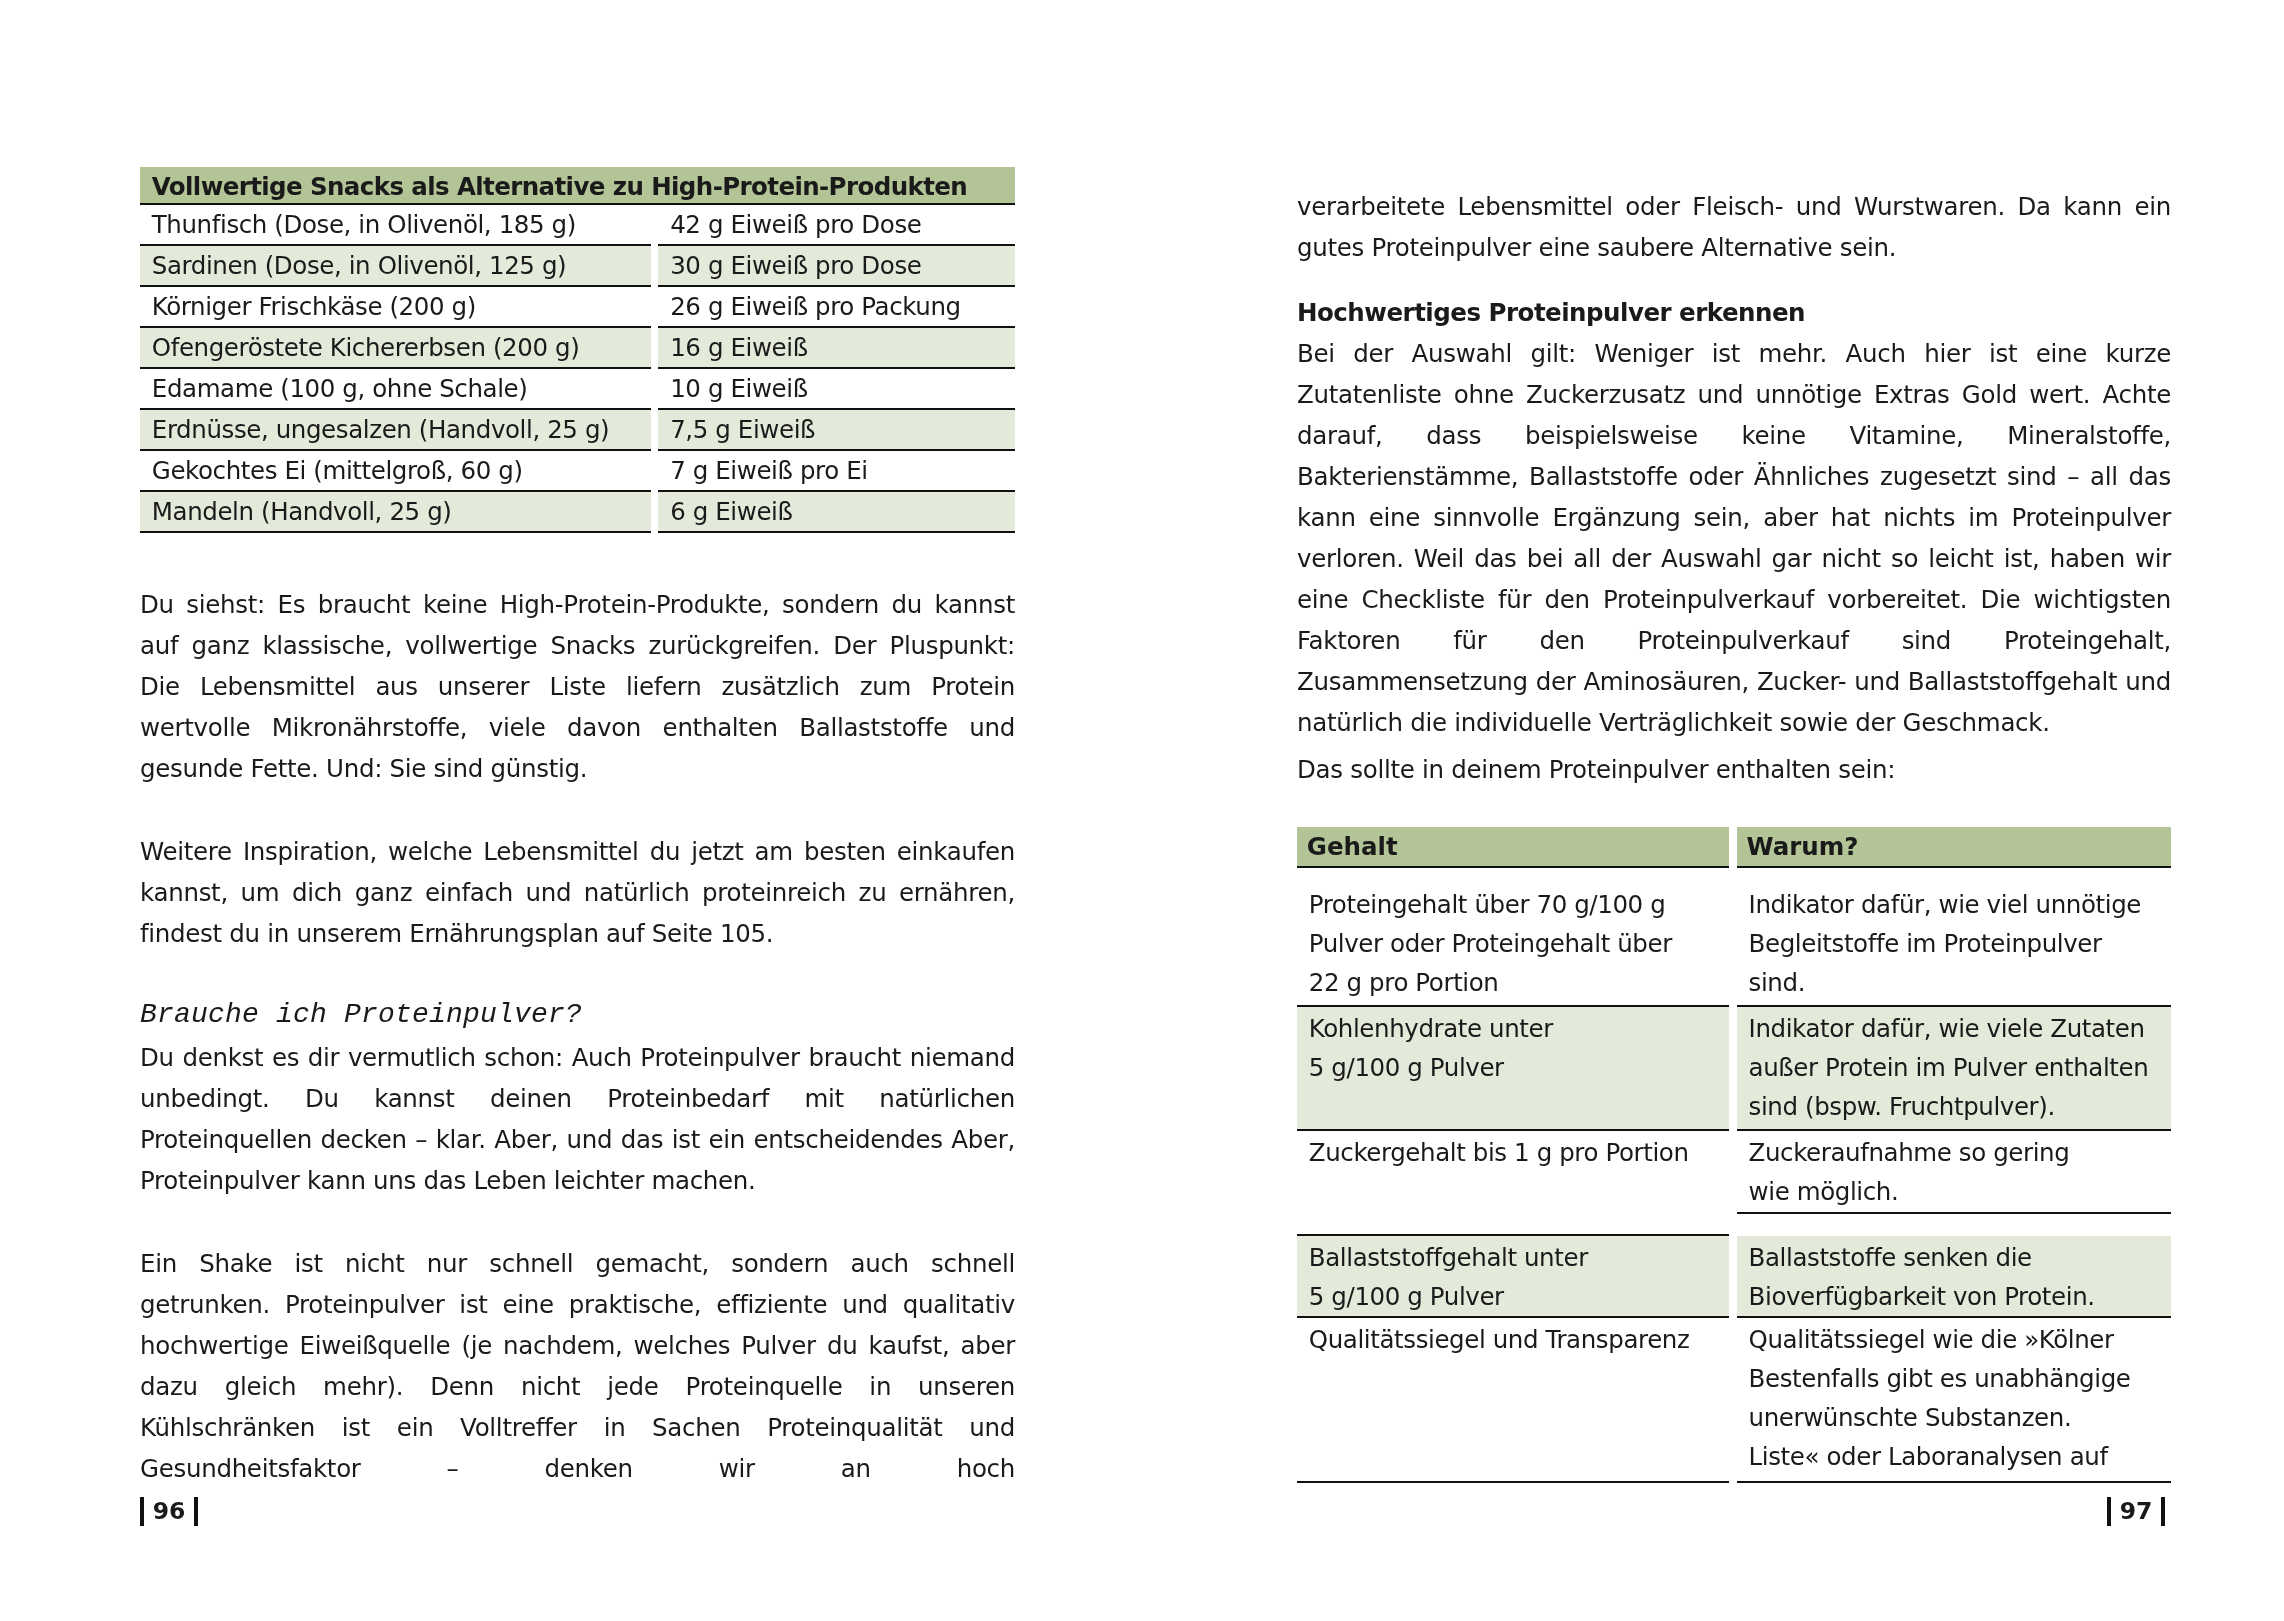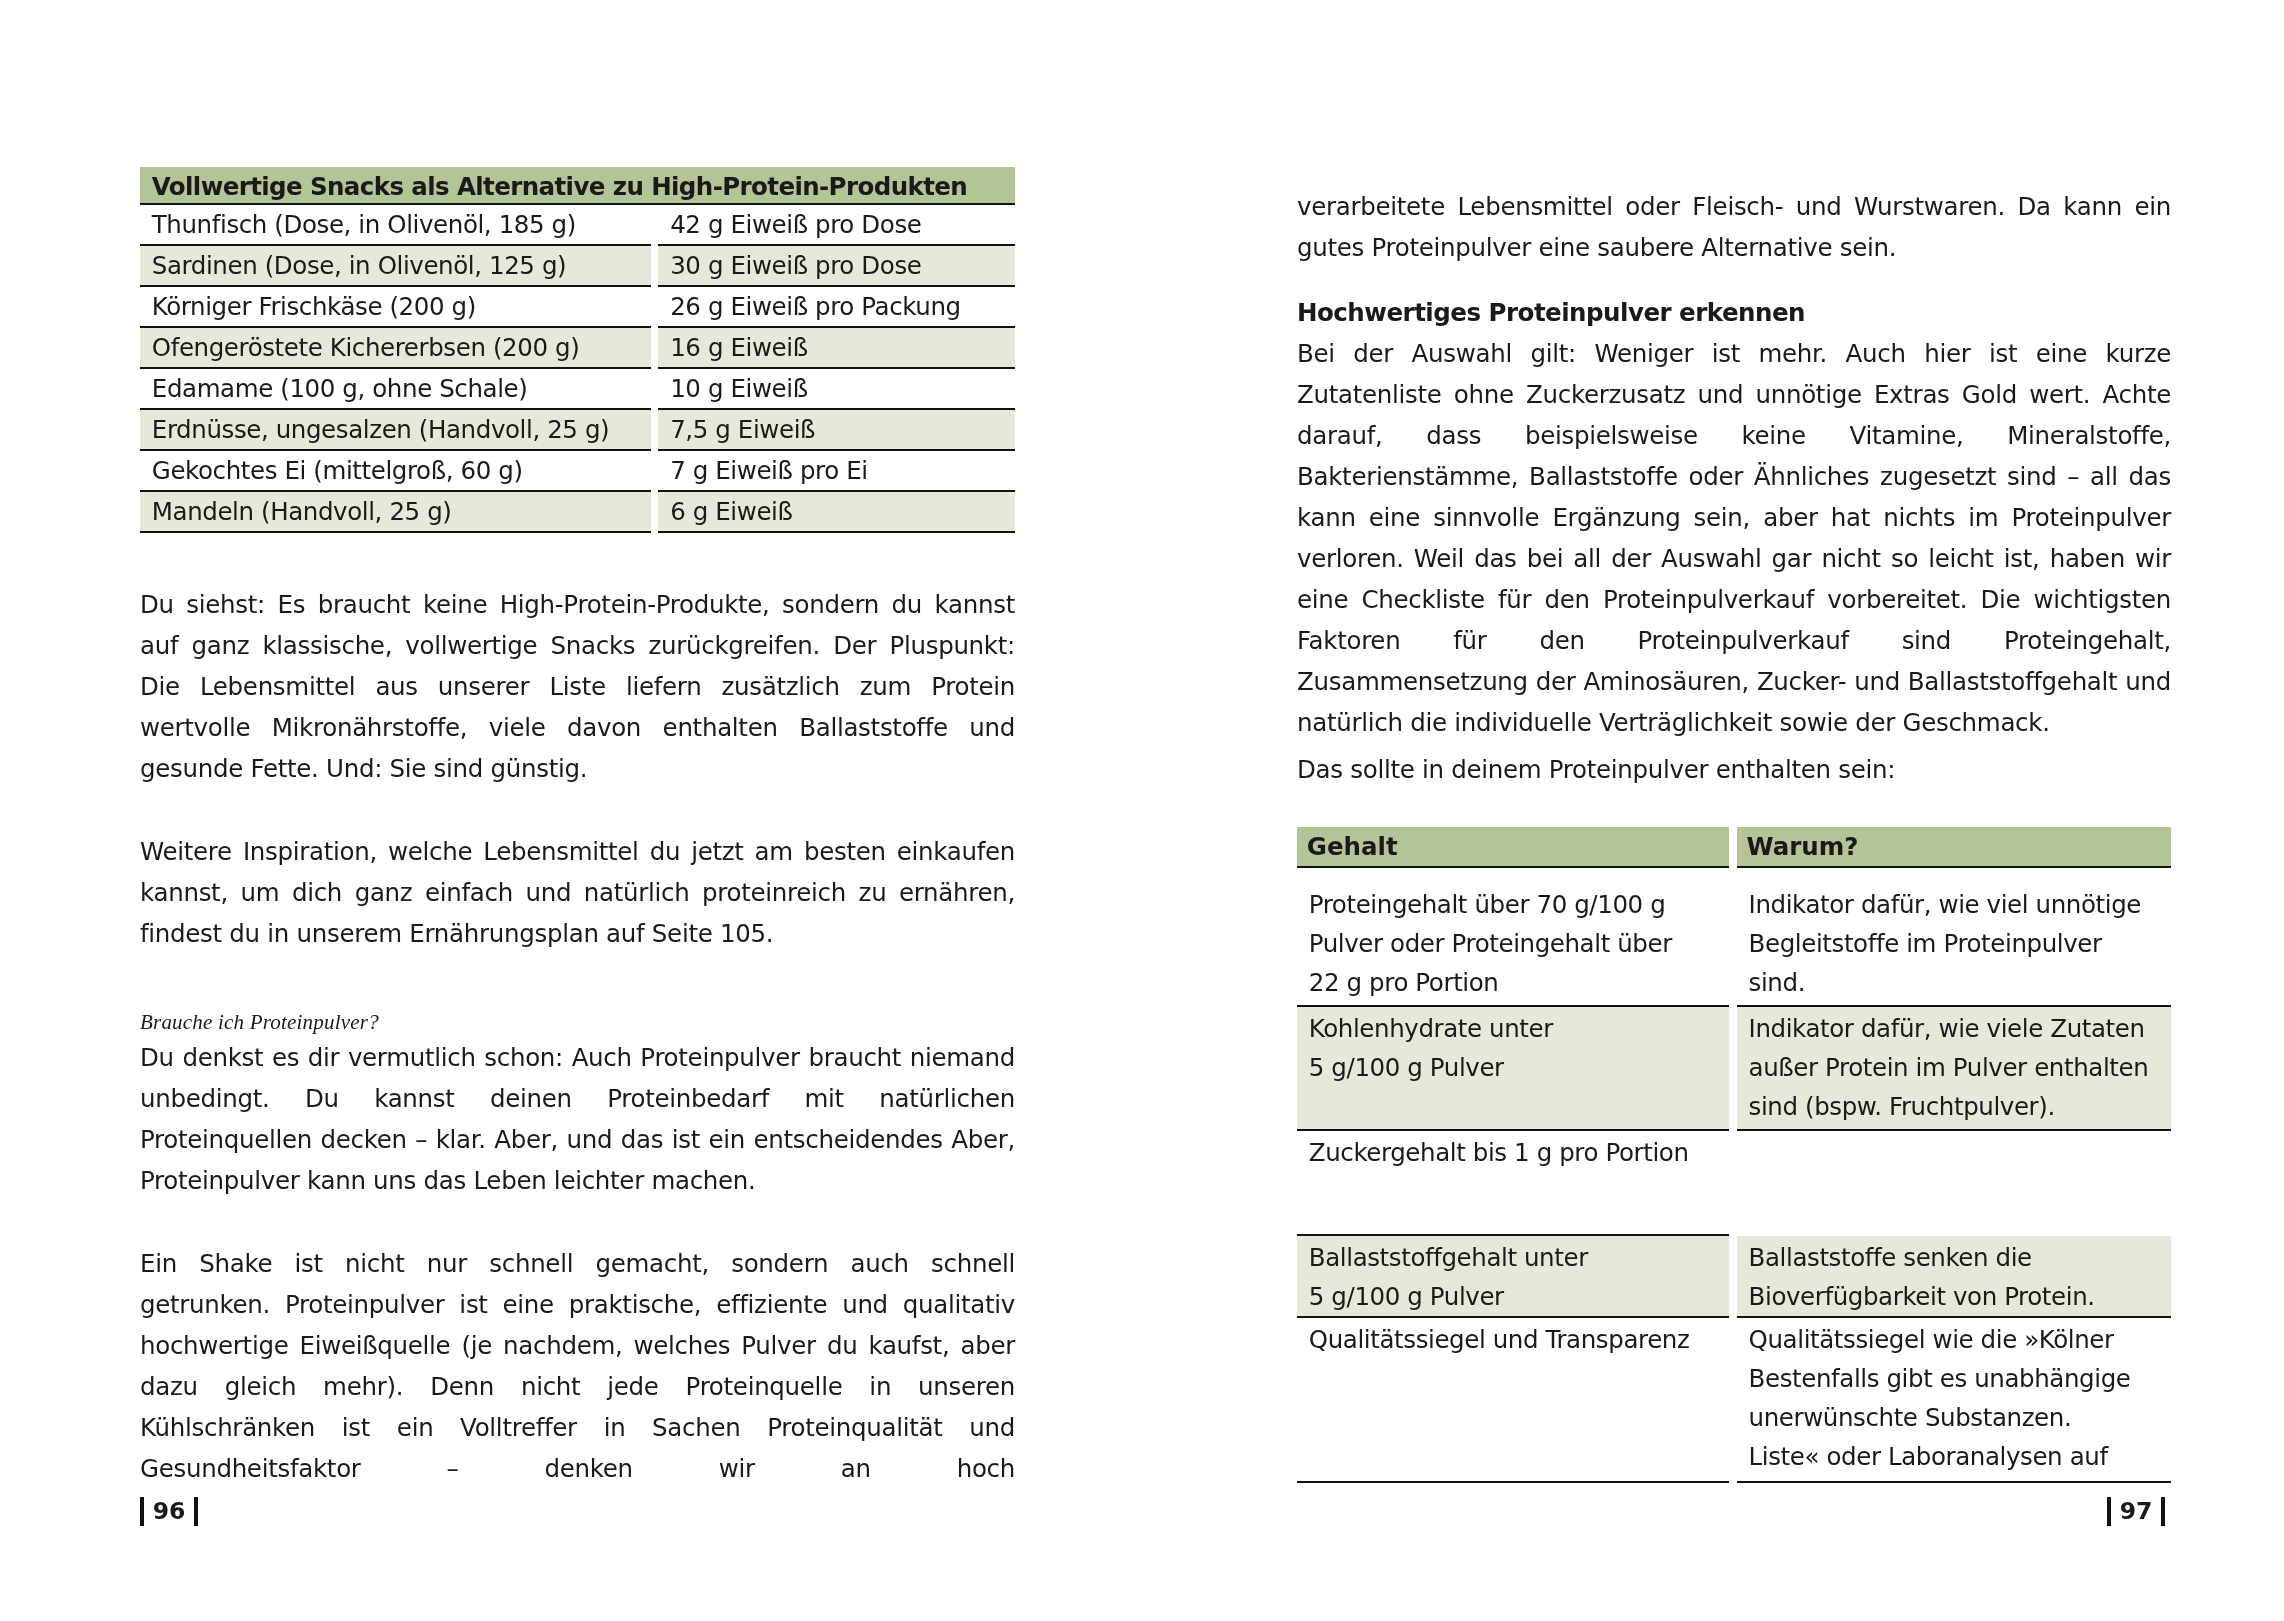--- a/index.html
+++ b/index.html
@@ -19,22 +19,22 @@
                 white-space: nowrap; }
   .snack-cell.c1 { width: 512px; }
   .snack-cell.c2 { width: 357px; margin-left: 6.9px; }
   .snack-row.shaded .snack-cell { background: #e4ead9; }
 
   .text-block { position: absolute; font-size: 24.5px; line-height: 41px; letter-spacing: -0.3px;
                 text-align: justify; }
   .text-block p { margin: 0; }
   .left-text { left: 140px; width: 875px; }
   .right-text { left: 1297px; width: 874px; }
-  .italic-heading { font-family: Liberation Serif, serif; font-style: italic; font-size: 21px;
-                    line-height: 41px; letter-spacing: 0.2px; margin-top: 8px; }
+  .italic-heading { font-family: Liberation Mono, monospace; font-style: italic; font-size: 28px;
+                    line-height: 41px; letter-spacing: 0.2px; }
   .bold-heading { font-weight: bold; font-size: 24.5px; line-height: 41px; letter-spacing: -0.5px; }
 
   .crit-table { position: absolute; left: 1297px; top: 827px; width: 874px; }
   .crit-head { display: flex; height: 56px; }
   .crit-hcell { background: #b3c596; box-sizing: border-box; height: 41px; border-bottom: 2.9px solid #111;
                 font-weight: bold; font-size: 24.5px; line-height: 39px; padding-left: 9.8px; }
   .crit-row { display: flex; }
   .crit-cell { box-sizing: border-box; border-bottom: 2.9px solid #111; font-size: 24.5px;
                line-height: 39px; padding: 2px 9.8px 3.9px 11.8px; letter-spacing: -0.4px; }
   .crit-row.shaded .crit-cell { background: #e4ead9; }
@@ -146,20 +146,24 @@
           <div class="crit-cell w2" style="height: 124px;">
             <span class="ln">Indikator dafür, wie viele Zutaten</span>
             <span class="ln">außer Protein im Pulver enthalten</span>
             <span class="ln">sind (bspw. Fruchtpulver).</span>
           </div>
         </div>
         <div class="crit-row">
           <div class="crit-cell w1" style="height: 105px;">
             <span class="ln">Zuckergehalt bis 1 g pro Portion</span>
           </div>
+          <div class="crit-cell w2" style="height: 83px;">
+            <span class="ln">Zuckeraufnahme so gering</span>
+            <span class="ln">wie möglich.</span>
+          </div>
         </div>
         <div class="crit-row shaded">
           <div class="crit-cell w1" style="height: 82px;">
             <span class="ln">Ballaststoffgehalt unter</span>
             <span class="ln">5 g/100 g Pulver</span>
           </div>
           <div class="crit-cell w2" style="height: 82px;">
             <span class="ln">Ballaststoffe senken die</span>
             <span class="ln">Bioverfügbarkeit von Protein.</span>
           </div>

